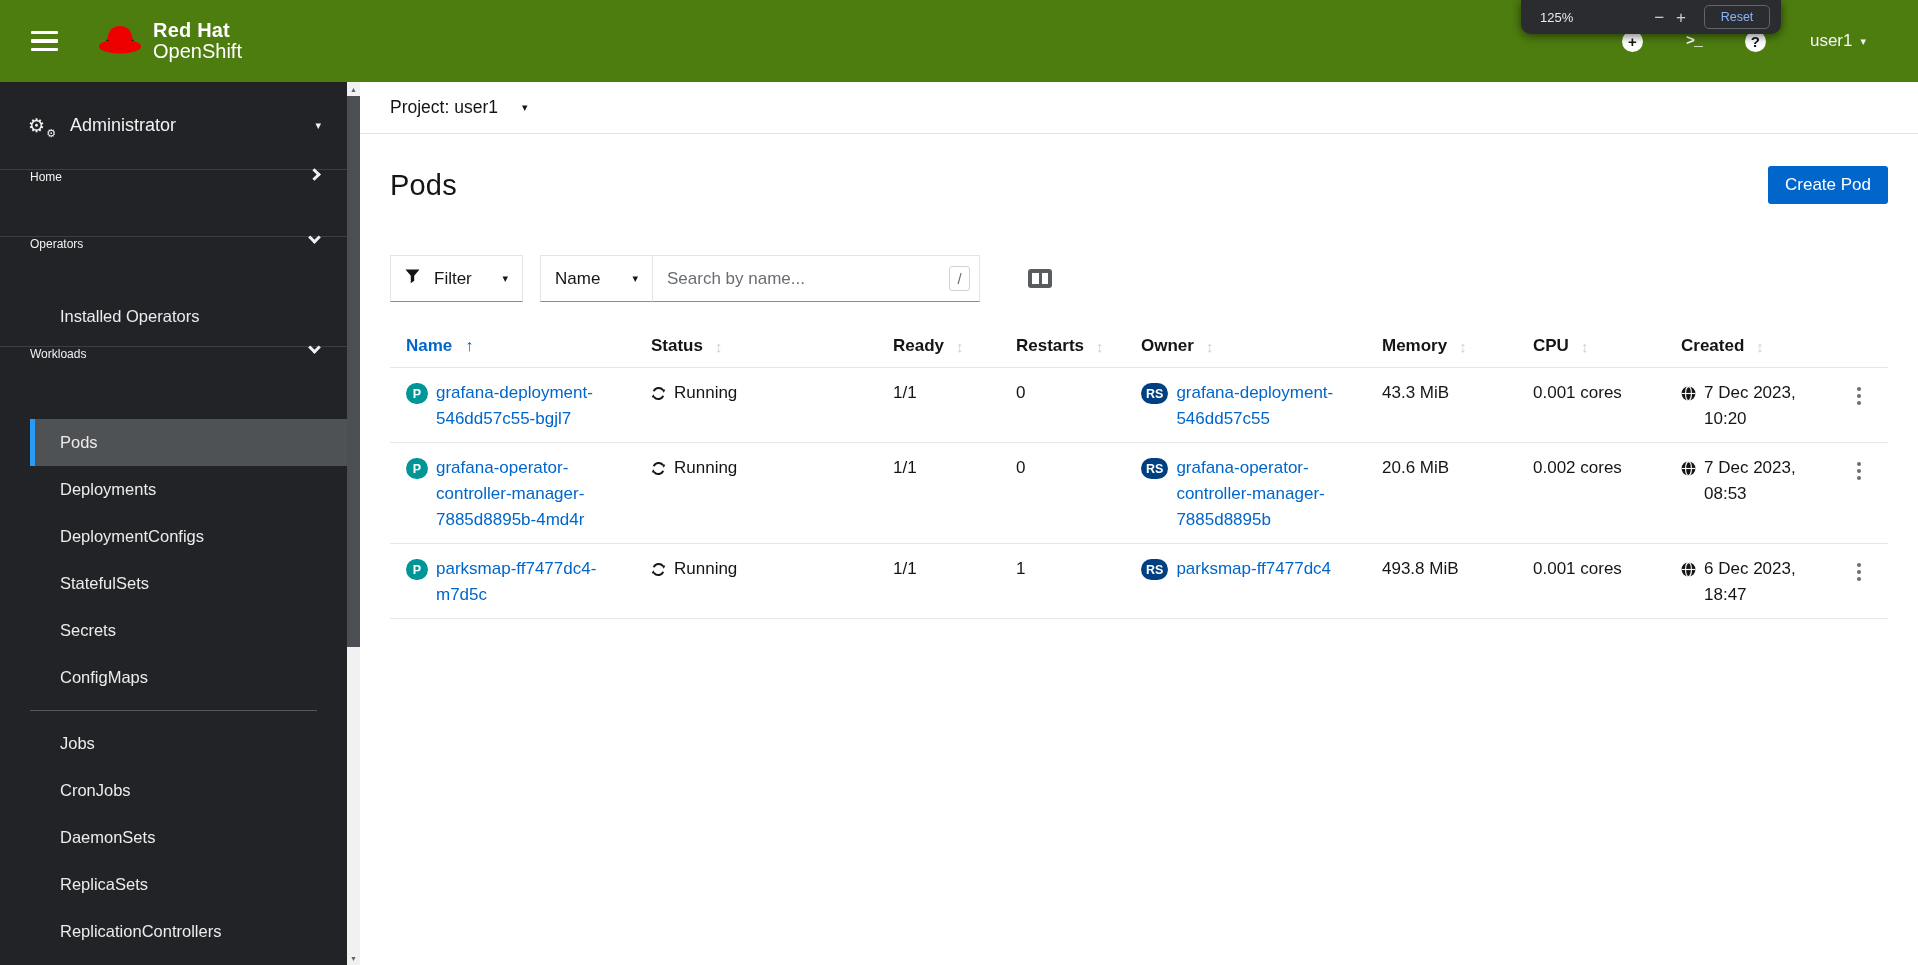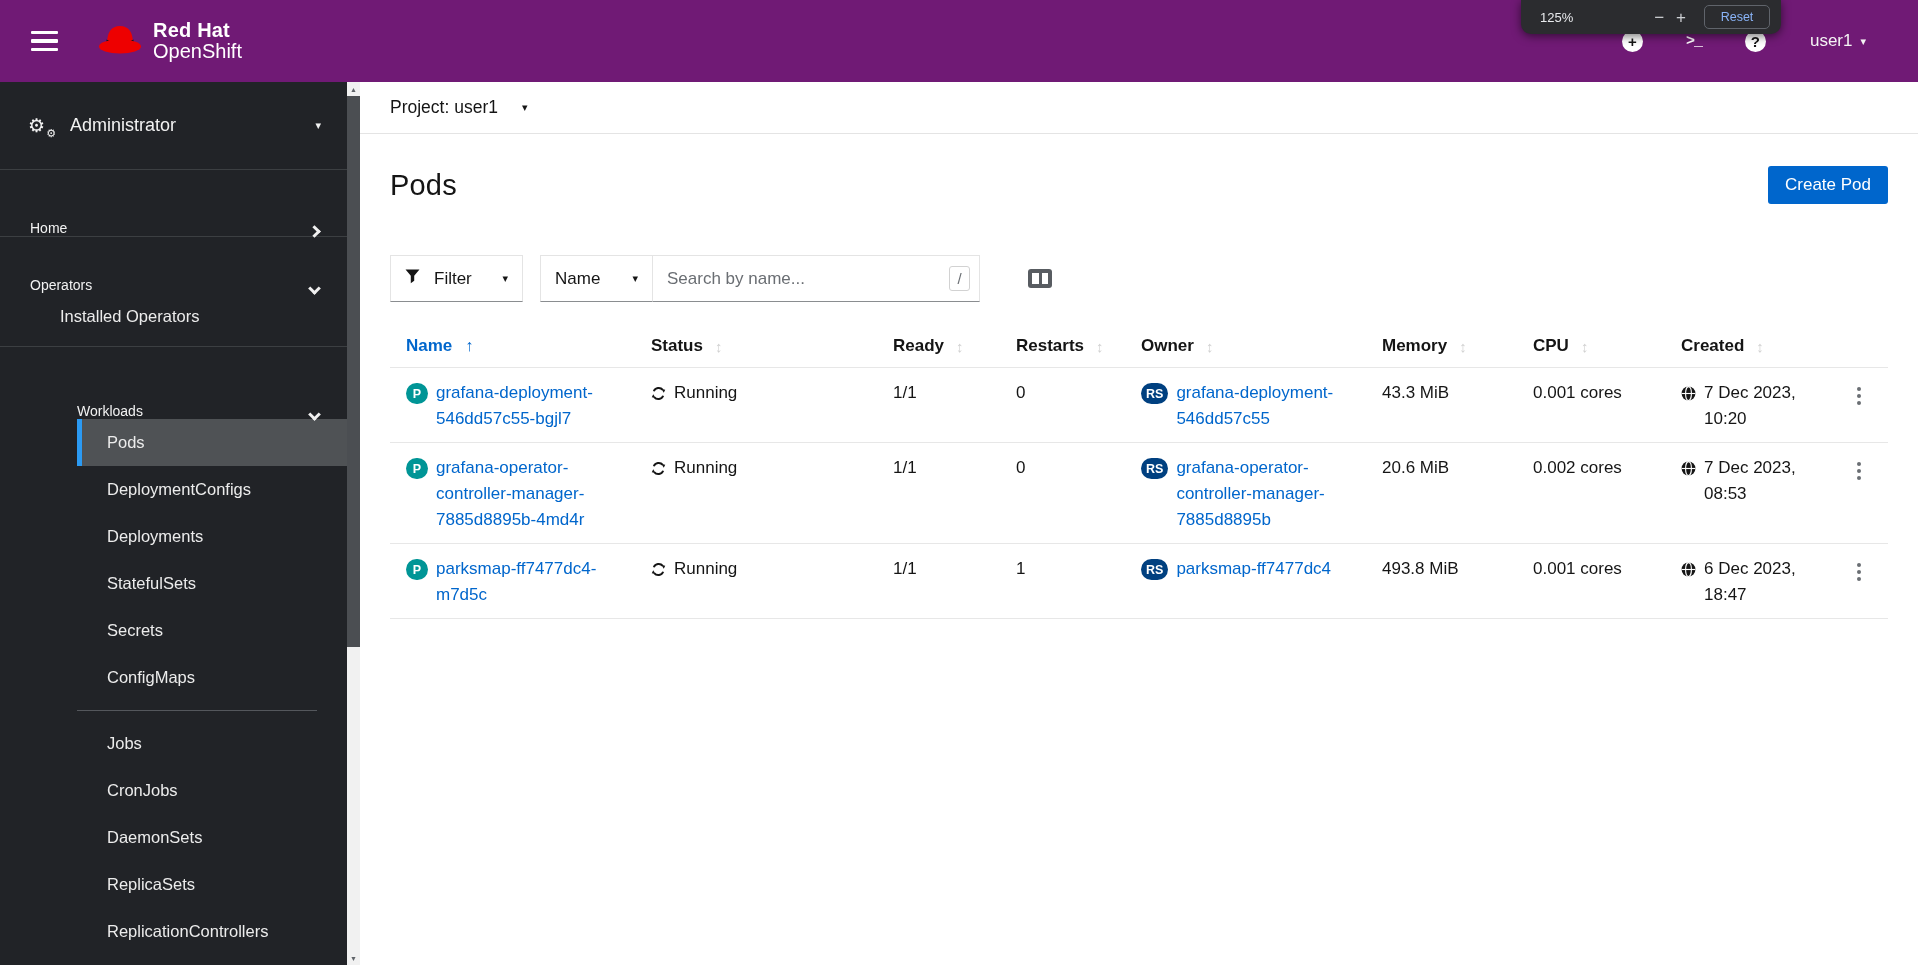--- a/index.html
+++ b/index.html
@@ -5,21 +5,21 @@
   * { box-sizing: border-box; }
   html,body { margin:0; padding:0; }
   body {
     width:1918px; height:965px; overflow:hidden;
     font-family:"Liberation Sans", sans-serif;
     background:#ffffff; color:#151515;
   }
 
   
   .masthead {
-    height:82px; background:#701a75; display:flex; align-items:center;
+    height:82px; background:#4d7c0f; display:flex; align-items:center;
     position:relative; z-index:5;
   }
   .hamburger { margin-left:25px; background:none; border:none; cursor:pointer; padding:6px; }
   .hamburger .bar { display:block; width:27px; height:3.5px; background:#ffffff; margin:5px 0; border-radius:1px; }
   .brand { display:flex; align-items:center; margin-left:33px; gap:10px; }
   .brand-text { display:flex; flex-direction:column; line-height:21px; }
   .brand-line1 { color:#fff; font-weight:700; font-size:20px; letter-spacing:.2px; }
   .brand-line2 { color:#fff; font-weight:400; font-size:20px; }
   .mast-right { margin-left:auto; display:flex; align-items:center; padding-right:52px; }
   .mast-icon { width:21px; height:21px; border-radius:50%; background:#ffffff; color:#151515;
@@ -52,23 +52,23 @@
   .perspective {
     height:88px; display:flex; align-items:center; padding:0 26px 0 28px;
     border-bottom:1px solid #3c3f42; font-size:18px; cursor:pointer;
   }
   .cogs { position:relative; width:30px; margin-right:12px; }
   .cogs .cog-big { font-size:19px; }
   .cogs .cog-small { font-size:11px; position:absolute; right:2px; bottom:-3px; }
   .perspective .caret { margin-left:auto; }
 
   .nav-group { border-bottom:1px solid #3c3f42; }
-  .nav-group:last-child { border-bottom:none;padding-left:47px; }
-  .nav-group-row { display:flex; align-items:flex-end; justify-content:space-between;
-    padding:0 28px 0 30px; font-size:14px; cursor:pointer; }
+  .nav-group:last-child { border-bottom:none; }
+  .nav-group-row { display:flex; align-items:flex-start; justify-content:space-between;
+    padding:0 28px 0 30px; font-size:12px; cursor:pointer; }
   .g0 .nav-group-row { height:66px; }
   .g1 .nav-group-row { height:56px; }
   .g2 .nav-group-row { height:72px; }
   .chev { width:9px; height:9px; border-right:3px solid #f0f0f0; border-bottom:3px solid #f0f0f0; display:inline-block; }
   .chev.right { transform:rotate(-45deg); }
   .chev.down  { transform:rotate(45deg); margin-top:-4px; }
   .nav-sub { list-style:none; margin:0; padding:0 0 6px; }
   .nav-sub-item { height:47px; margin-left:30px; padding-left:30px; display:flex; align-items:center;
     font-size:16.5px; color:#ececec; cursor:pointer; }
   .nav-sub-item.active { background:#4f5255; border-left:5px solid #2b9af3; padding-left:25px; }
@@ -197,22 +197,22 @@
             <li class="nav-sub-item">Installed Operators</li>
           </ul>
         </div>
         <div class="nav-group g2">
           <div class="nav-group-row">
             <span class="nav-group-label">Workloads</span>
             <span class="chev down"></span>
           </div>
           <ul class="nav-sub">
             <li class="nav-sub-item active">Pods</li>
+            <li class="nav-sub-item">Deployments</li>
             <li class="nav-sub-item">DeploymentConfigs</li>
-            <li class="nav-sub-item">Deployments</li>
             <li class="nav-sub-item">StatefulSets</li>
             <li class="nav-sub-item">Secrets</li>
             <li class="nav-sub-item">ConfigMaps</li>
             <li class="nav-sub-divider"></li>
             <li class="nav-sub-item">Jobs</li>
             <li class="nav-sub-item">CronJobs</li>
             <li class="nav-sub-item">DaemonSets</li>
             <li class="nav-sub-item">ReplicaSets</li>
             <li class="nav-sub-item">ReplicationControllers</li>
           </ul>

